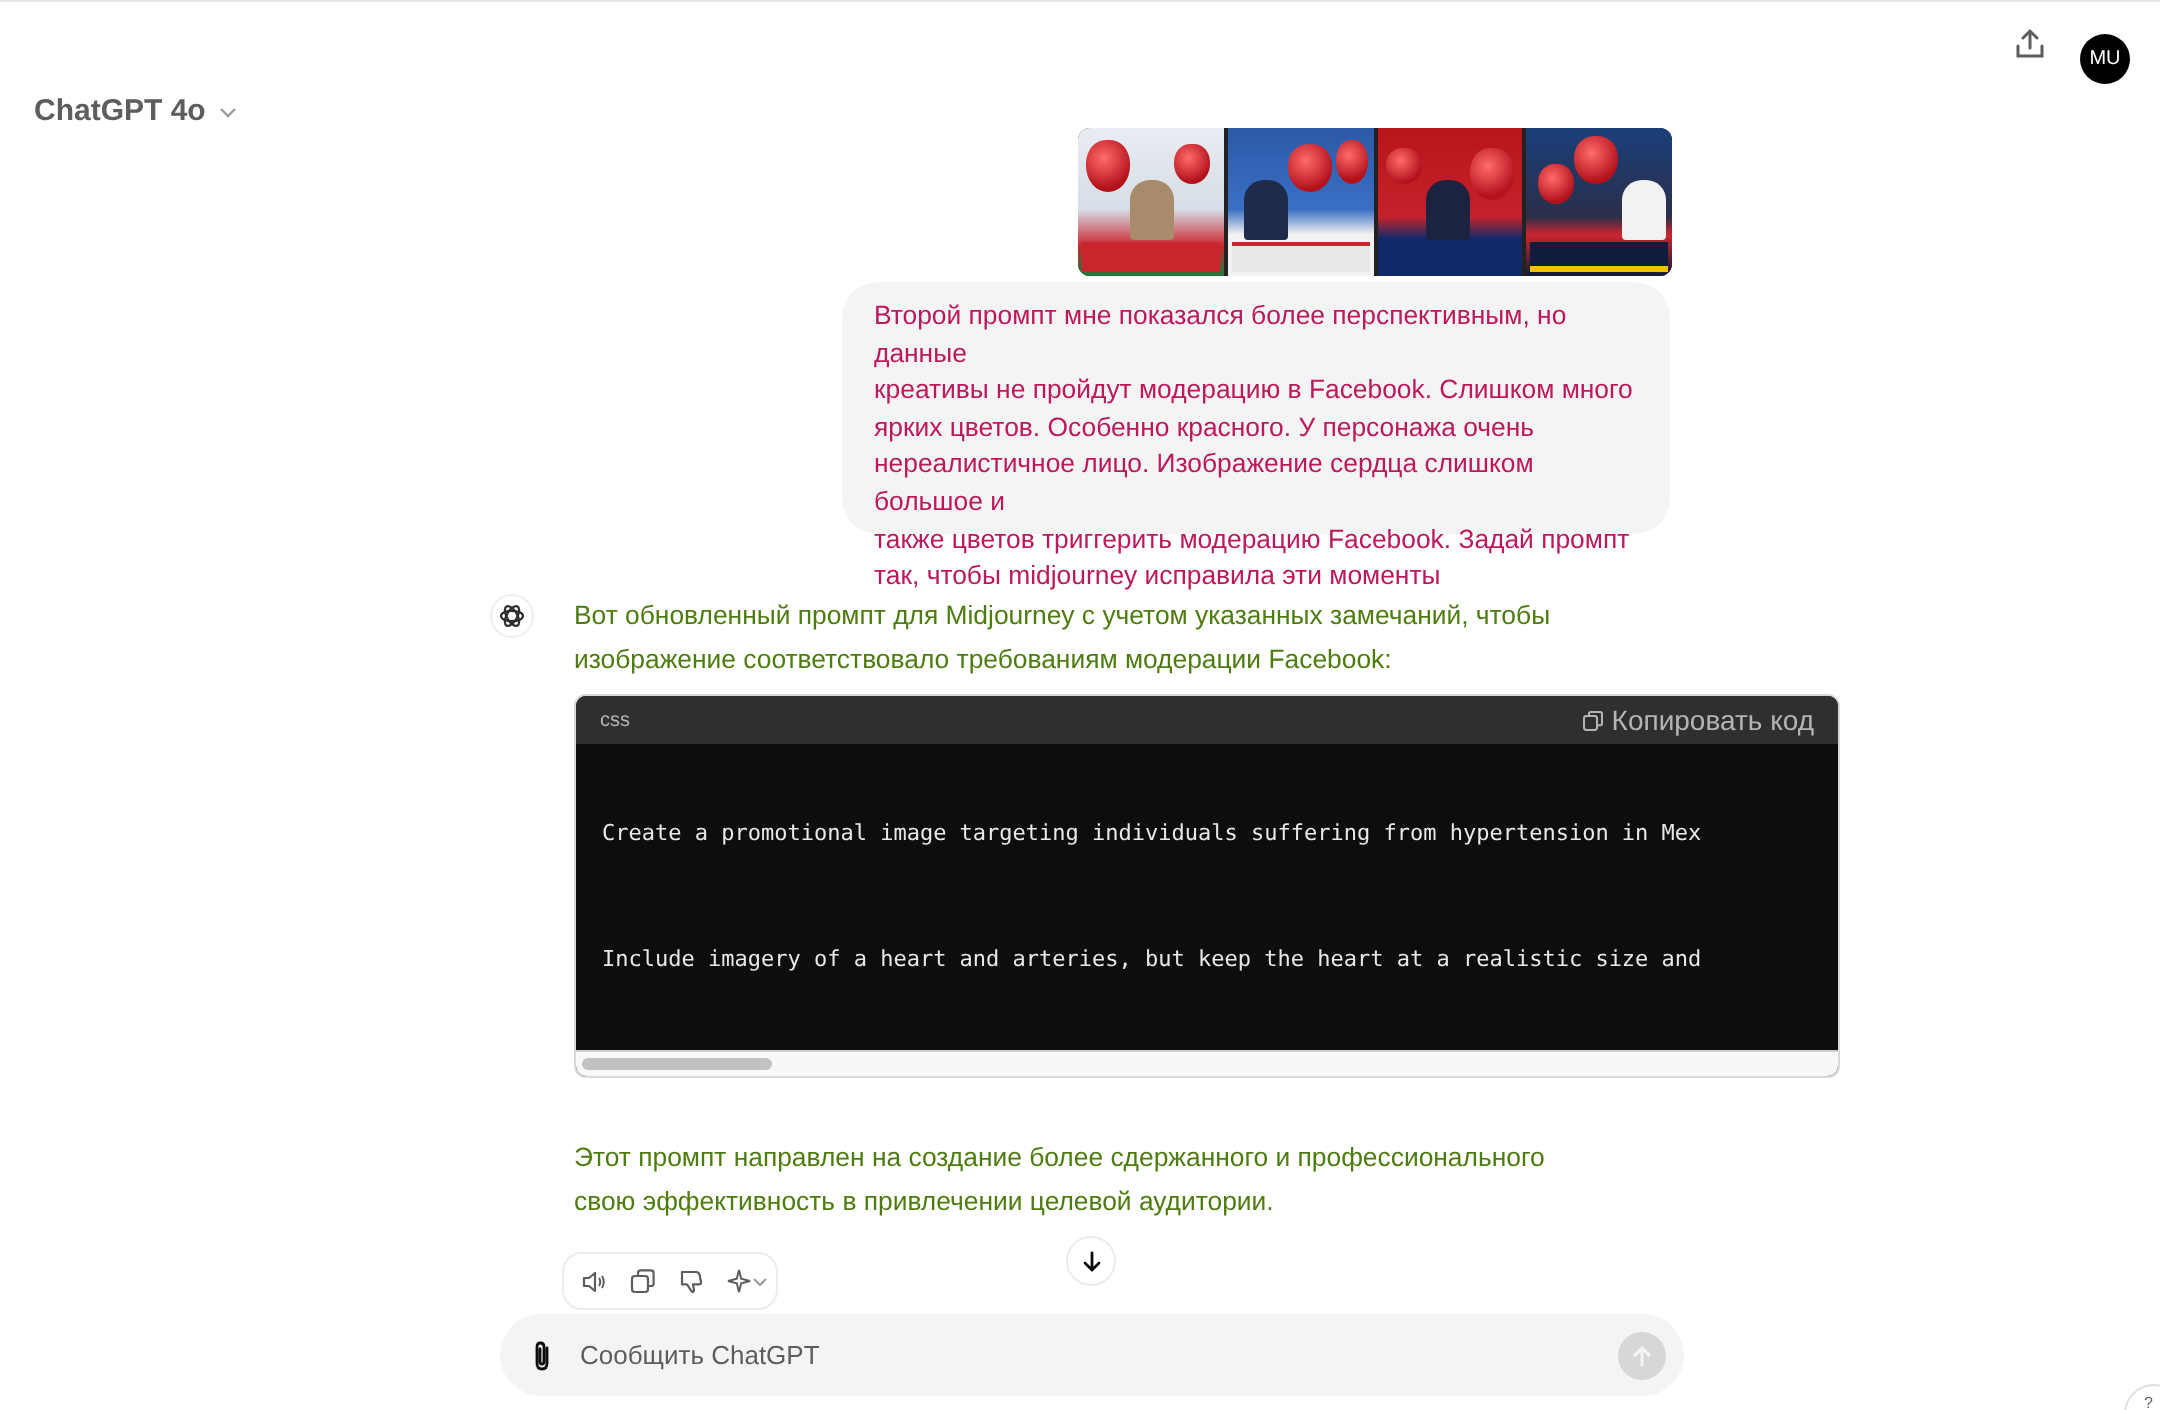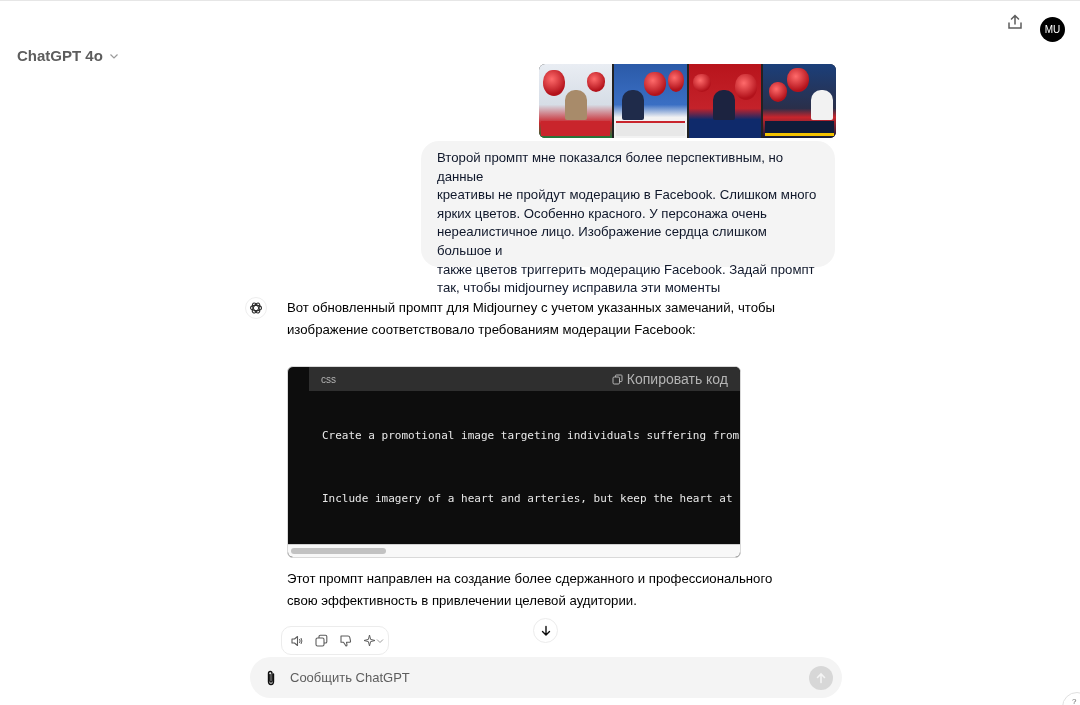--- a/index.html
+++ b/index.html
@@ -15,28 +15,28 @@
   .share-btn { position: absolute; left: 1004px; top: 10px; width: 22px; height: 22px; display: flex; align-items: center; justify-content: center; cursor: pointer; }
   .avatar { position: absolute; left: 1040px; top: 16px; width: 25px; height: 25px; border-radius: 50%; background: #000000; color: #fff; font-size: 10px; display: flex; align-items: center; justify-content: center; }
 
   .img-strip { position: absolute; left: 539px; top: 64px; width: 297px; height: 74px; border-radius: 6px; overflow: hidden; display: flex; gap: 2px; background: #222; }
   .thumb { flex: 1; position: relative; overflow: hidden; }
   .thumb .bg { position: absolute; inset: 0; }
   .thumb .heart { position: absolute; border-radius: 45% 45% 50% 50%; background: radial-gradient(circle at 40% 35%, #ff6b6b, #b3121b 70%); }
   .thumb .person { position: absolute; bottom: 18px; width: 22px; height: 30px; border-radius: 10px 10px 2px 2px; }
   .thumb .caption { position: absolute; left: 2px; right: 2px; bottom: 2px; height: 15px; }
 
-  .user-bubble { position: absolute; left: 421px; top: 141px; width: 414px; height: 126px; background: #f4f4f4; border-radius: 18px; padding: 8px 14px 0 16px; font-size: 13.2px; line-height: 18.6px; color: #0f172a; }
+  .user-bubble { position: absolute; left: 421px; top: 141px; width: 414px; height: 126px; background: #f4f4f4; border-radius: 18px; padding: 8px 14px 0 16px; font-size: 13.2px; line-height: 18.6px; color: #be185d; }
 
   .assistant-icon { position: absolute; left: 245px; top: 297px; width: 22px; height: 22px; border-radius: 50%; border: 1px solid #eee; display: flex; align-items: center; justify-content: center; }
-  .assistant-text { position: absolute; left: 287px; width: 550px; font-size: 13.2px; line-height: 21.5px; color: #000000; }
+  .assistant-text { position: absolute; left: 287px; width: 550px; font-size: 13.2px; line-height: 21.5px; color: #4d7c0f; }
   .intro { top: 297px; }
   .outro { top: 568px; }
 
-  .code-block { position: absolute; left: 287px; top: 366px; width: 454px; height: 192px; border-radius: 6px; overflow: hidden; background: #0d0d0d; border: 1px solid #d9d9d9; padding-left: 21px; }
+  .code-block { position: absolute; left: 287px; top: 347px; width: 633px; height: 192px; border-radius: 6px; overflow: hidden; background: #0d0d0d; border: 1px solid #d9d9d9; }
   .code-head { height: 24px; background: #2f2f2f; display: flex; align-items: center; justify-content: space-between; padding: 0 12px; }
   .code-lang { font-size: 10px; color: #b4b4b4; }
   .copy-btn { display: flex; align-items: center; gap: 4px; font-size: 14px; color: #b4b4b4; cursor: pointer; }
   .code-body { height: 154px; padding: 8px 0 0 13px; overflow: hidden; white-space: pre; font-family: "DejaVu Sans Mono", monospace; font-size: 11px; color: #e8e8e8; }
   .code-line { height: 37px; line-height: 21px; }
   .code-scroll { position: absolute; left: 0; bottom: 0; width: 100%; height: 13px; background: #f8f8f8; border-top: 1px solid #cfcfcf; }
   .code-thumb { position: absolute; left: 3px; top: 3px; width: 95px; height: 6px; border-radius: 4px; background: #c2c2c2; }
 
   .action-bar { position: absolute; left: 281px; top: 626px; width: 108px; height: 29px; border: 1px solid #ececec; border-radius: 10px; display: flex; align-items: center; padding-left: 7px; gap: 8px; background: #fff; }
   .action-btn { width: 16px; height: 16px; display: flex; align-items: center; justify-content: center; cursor: pointer; }

